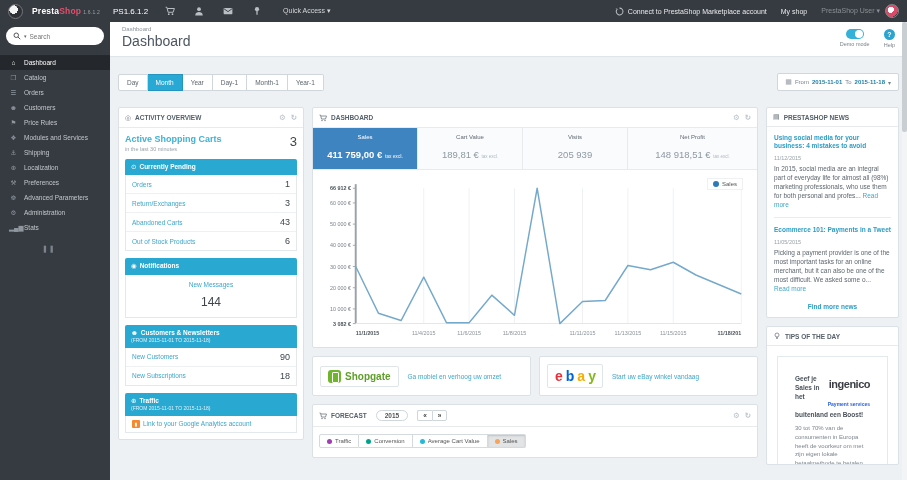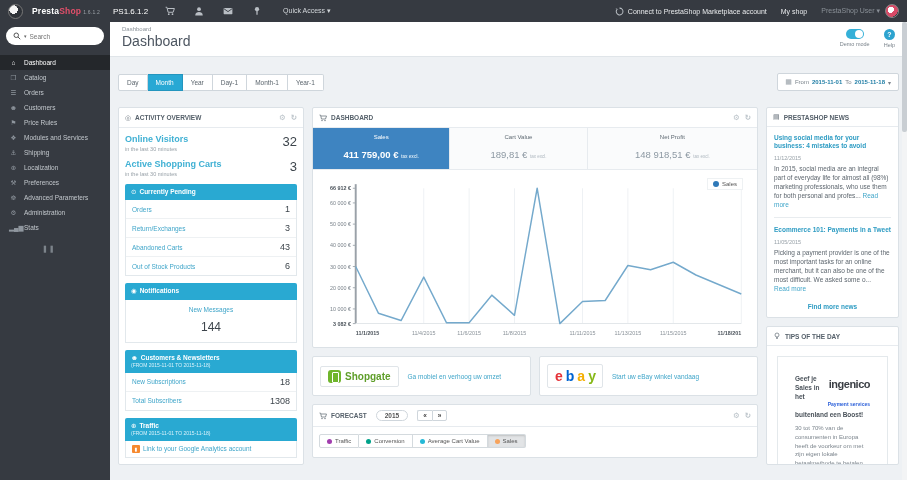--- a/index.html
+++ b/index.html
@@ -305,27 +305,20 @@
           <span class="ph-ico">◎</span>
           <span>ACTIVITY OVERVIEW</span>
           <span class="ph-tools">
               <span>⚙</span>
               <span>↻</span>
             </span>
         </div>
         <div class="act-body">
           <div class="metric">
             <div>
-                <div class="m-label">Online Visitors</div>
-                <div class="m-sub">in the last 30 minutes</div>
-              </div>
-            <div class="m-val">32</div>
-          </div>
-          <div class="metric">
-            <div>
                 <div class="m-label">Active Shopping Carts</div>
                 <div class="m-sub">in the last 30 minutes</div>
               </div>
             <div class="m-val">3</div>
           </div>
 
           <div class="sub-head"><span class="sh-ico">⊙</span><span>Currently Pending</span></div>
           <div class="rows">
             <div class="row">
                 <span class="r-label">Orders</span>
@@ -349,26 +342,26 @@
           <div class="notif-cells">
             <div class="notif-cell">
                 <div class="n-label">New Messages</div>
                 <div class="n-val">144</div>
               </div>
           </div>
 
           <div class="sub-head"><span class="sh-ico">☻</span><span>Customers &amp; Newsletters</span><span class="sh-sub">(FROM 2015-11-01 TO 2015-11-18)</span></div>
           <div class="rows">
             <div class="row">
+                <span class="r-label">New Customers</span>
+                <span class="r-val">90</span>
+              </div>
+            <div class="row">
                 <span class="r-label">New Subscriptions</span>
                 <span class="r-val">18</span>
-              </div>
-            <div class="row">
-                <span class="r-label">Total Subscribers</span>
-                <span class="r-val">1308</span>
               </div>
           </div>
 
           <div class="sub-head"><span class="sh-ico">⊕</span><span>Traffic</span><span class="sh-sub">(FROM 2015-11-01 TO 2015-11-18)</span></div>
           <div class="rows">
             <div class="row">
                 <span class="r-label"><span class="ga-ico">▮</span><span>Link to your Google Analytics account</span></span>
               </div>
           </div>
         </div>
@@ -390,20 +383,24 @@
             </span>
         </div>
         <div class="kpi-strip">
           <div class="kpi active">
               <div class="k-label">Sales</div>
               <div class="k-val"><span>411 759,00 €</span> <span class="k-suffix">tax excl.</span></div>
             </div>
           <div class="kpi">
               <div class="k-label">Cart Value</div>
               <div class="k-val"><span>189,81 €</span> <span class="k-suffix">tax excl.</span></div>
+            </div>
+          <div class="kpi">
+              <div class="k-label">Visits</div>
+              <div class="k-val"><span>205 939</span></div>
             </div>
           <div class="kpi">
               <div class="k-label">Net Profit</div>
               <div class="k-val"><span>148 918,51 €</span> <span class="k-suffix">tax excl.</span></div>
             </div>
         </div>
         <div class="chart-wrap">
           <div class="chart-legend">
               <span class="legend-dot" style="background-color: rgb(47, 121, 184);"></span>
               <span>Sales</span>

